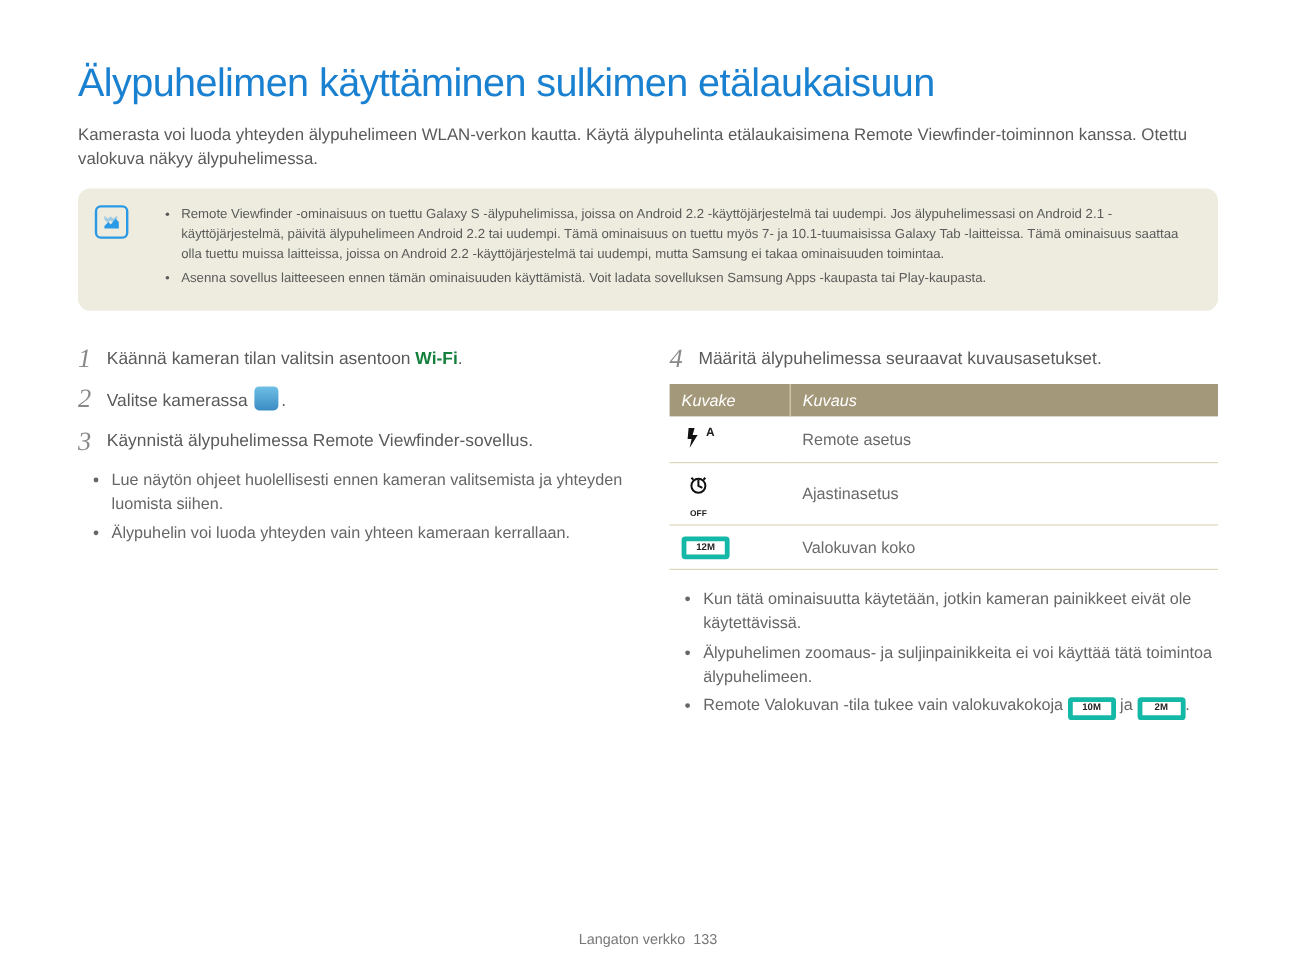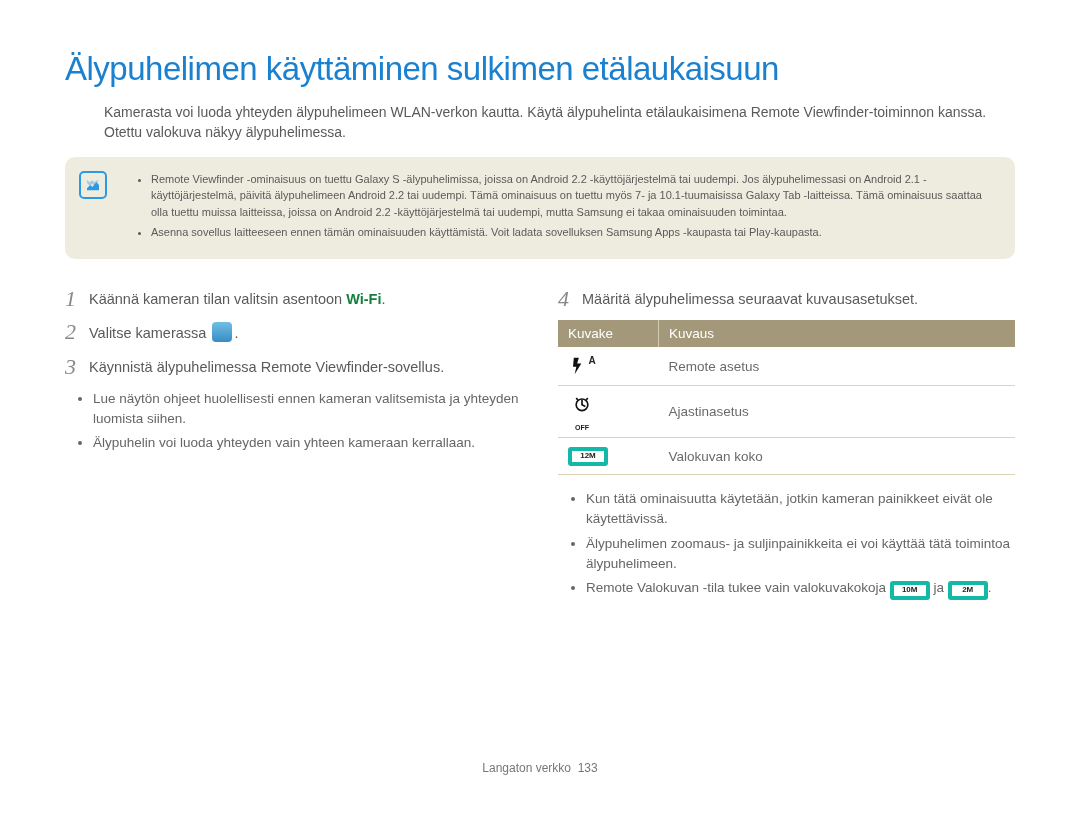--- a/index.html
+++ b/index.html
@@ -19,21 +19,20 @@
     font-size: 33px;
     font-weight: 400;
     color: #1a80d0;
     margin: 0 0 10px 0;
     letter-spacing: -0.5px;
   }
   .intro {
     font-size: 14px;
     line-height: 1.45;
     margin-bottom: 14px;
-    margin-left: 39px;
   }
   .note-box {
     background: #eeecdf;
     border-radius: 10px;
     padding: 14px 18px 14px 14px;
     display: flex;
     gap: 30px;
     margin-bottom: 28px;
   }
   .note-icon {
@@ -94,20 +93,21 @@
     font-size: 13.5px;
     margin: 10px 0 14px 0;
   }
   table.settings th {
     background: #a39879;
     color: #fff;
     font-weight: 400;
     text-align: left;
     padding: 6px 10px;
     border-right: 1px solid #d4ccb2;
+    font-style: italic;
   }
   table.settings th:last-child { border-right: none; }
   table.settings td {
     border-bottom: 1px solid #ddd4b8;
     padding: 8px 10px;
     vertical-align: middle;
     color: #6a6a6a;
   }
   .row-icon {
     display: inline-block;
@@ -124,21 +124,21 @@
     border: 4px solid #14b8a6;
     border-radius: 3px;
     font-size: 8px;
     font-weight: bold;
     color: #222;
     text-align: center;
     line-height: 1.1;
   }
   .footer {
     position: absolute;
-    bottom: 40px;
+    bottom: 25px;
     width: 1080px;
     left: 0;
     text-align: center;
     font-size: 12px;
     color: #777;
   }
 </style>
 </head>
 <body>
 

